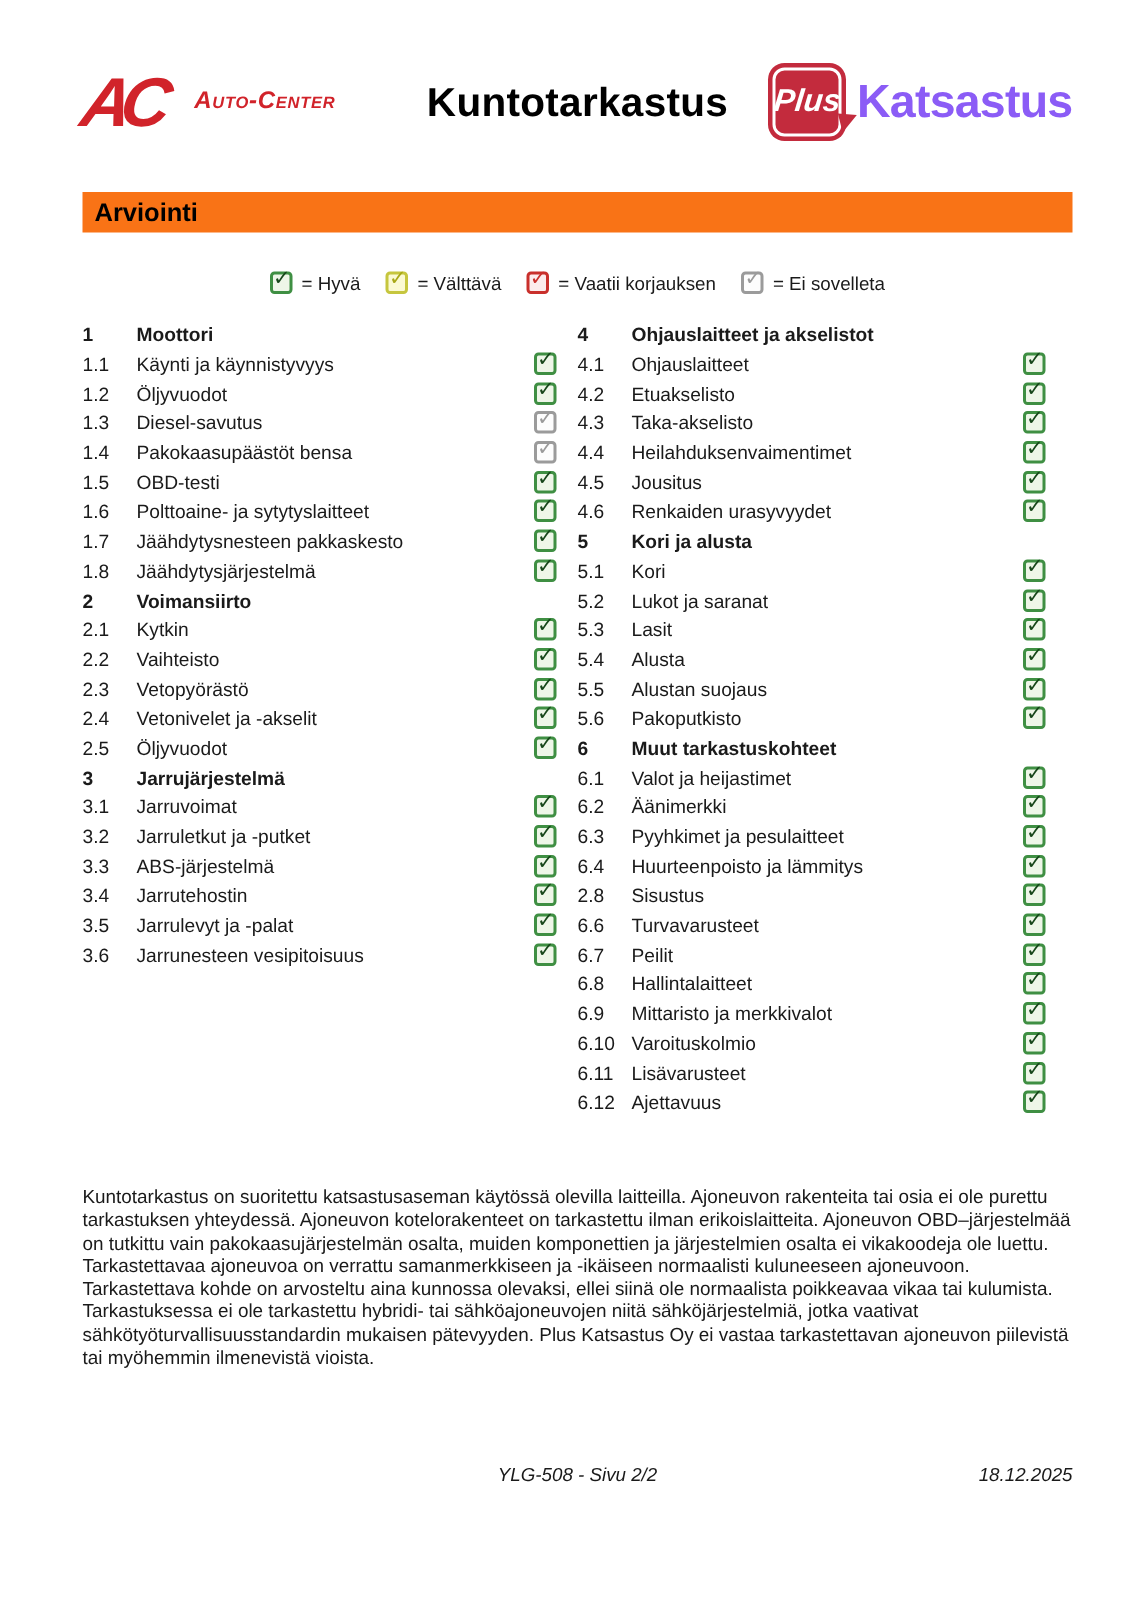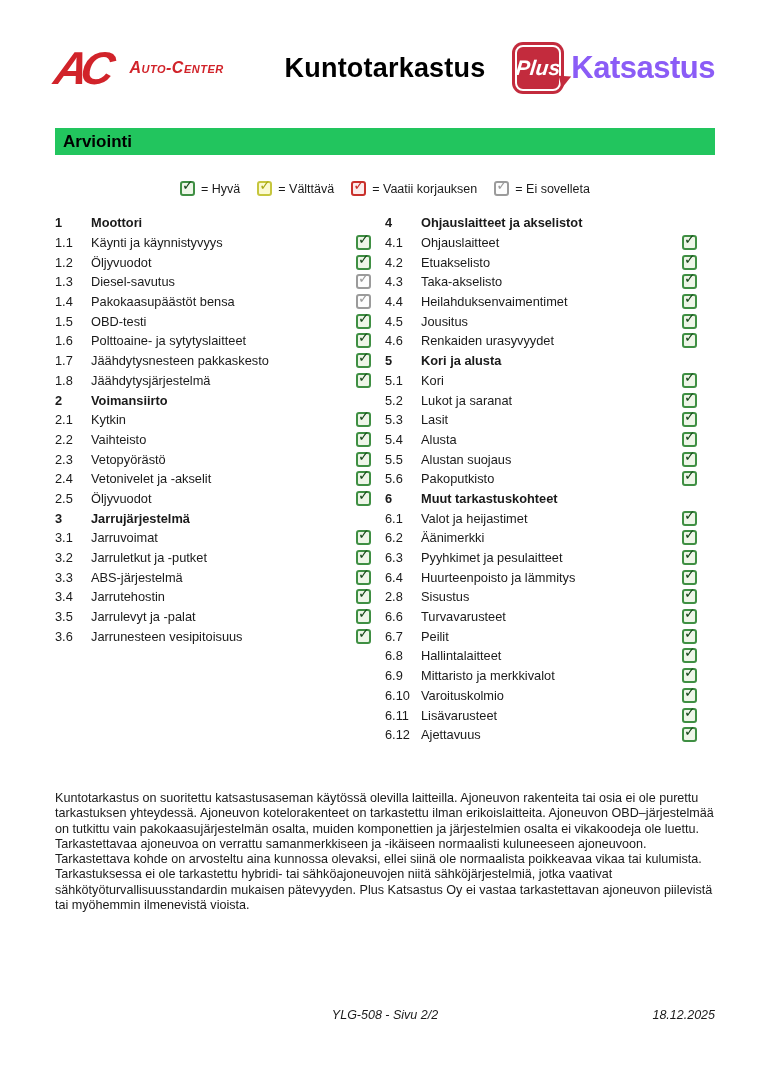--- a/index.html
+++ b/index.html
@@ -44,21 +44,21 @@
   .plus-tail {
     position:absolute; right:-8px; bottom:7px; width:0; height:0;
     border-left:12px solid #c32b3d;
     border-top:4px solid transparent; border-bottom:9px solid transparent;
     transform:rotate(-14deg);
   }
   .plus-text { font-weight:bold; font-size:31px; color:#8b5cf6; letter-spacing:-.5px; }
 
   
   .section-bar {
-    margin-top:32px; height:27px; background:#22c55e;
+    margin-top:32px; height:27px; background:#f97316;
     font-size:17px; font-weight:bold; color:#000;
     line-height:27px; padding-left:8px;
   }
 
   
   .legend {
     margin-top:25px; display:flex; justify-content:center; align-items:center;
     gap:17px; font-size:12.5px; height:17px;
   }
   .legend-item { display:flex; align-items:center; gap:6px; }
@@ -92,21 +92,21 @@
   .row.section-header .label, .row.section-header .num { font-weight:bold; }
 
   
   .disclaimer {
     margin-top:26px; width:660px; font-size:12.6px; line-height:15.3px;
     color:#1a1a1a; text-align:left;
   }
 
   
   .footer {
-    position:absolute; left:0; top:1008px; width:660px;
+    position:absolute; left:0; top:976px; width:660px;
     display:flex; align-items:center;
     font-style:italic; font-size:12.5px; color:#1a1a1a;
   }
   .footer .spacer { width:150px; flex:none; }
   .footer .center { flex:1; text-align:center; }
   .footer .right  { flex:none; text-align:right; width:150px; }
 </style>
 </head>
 <body>
 

